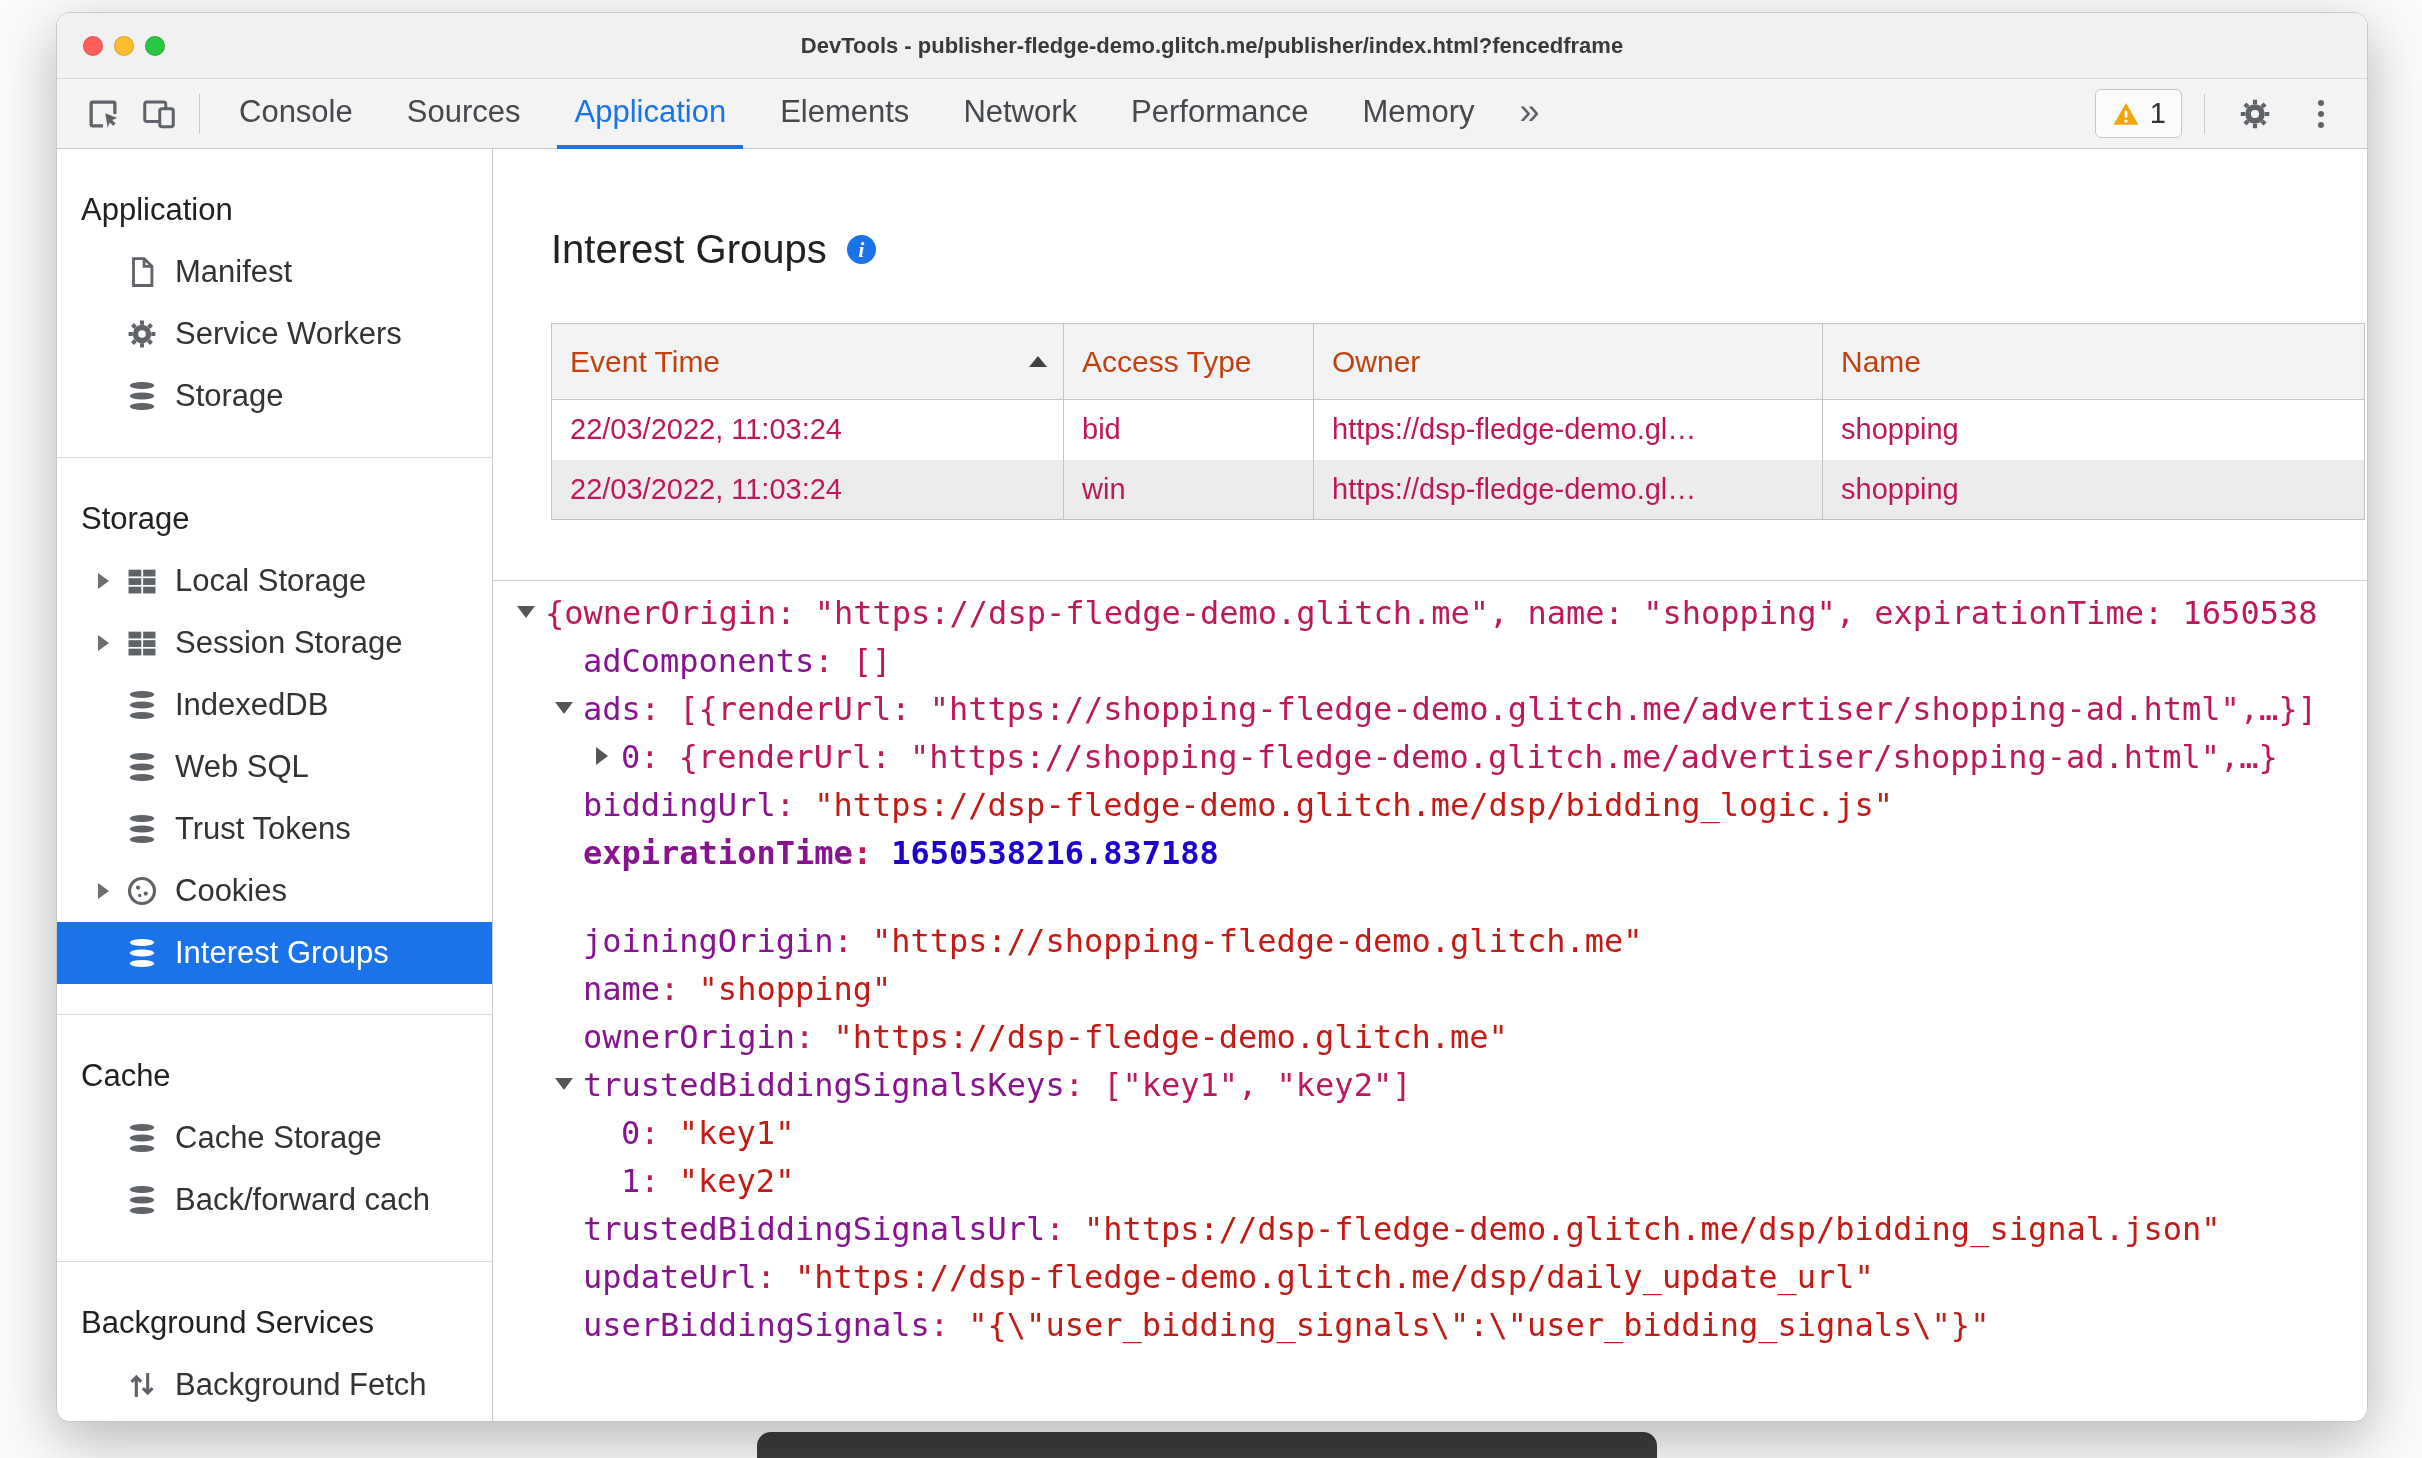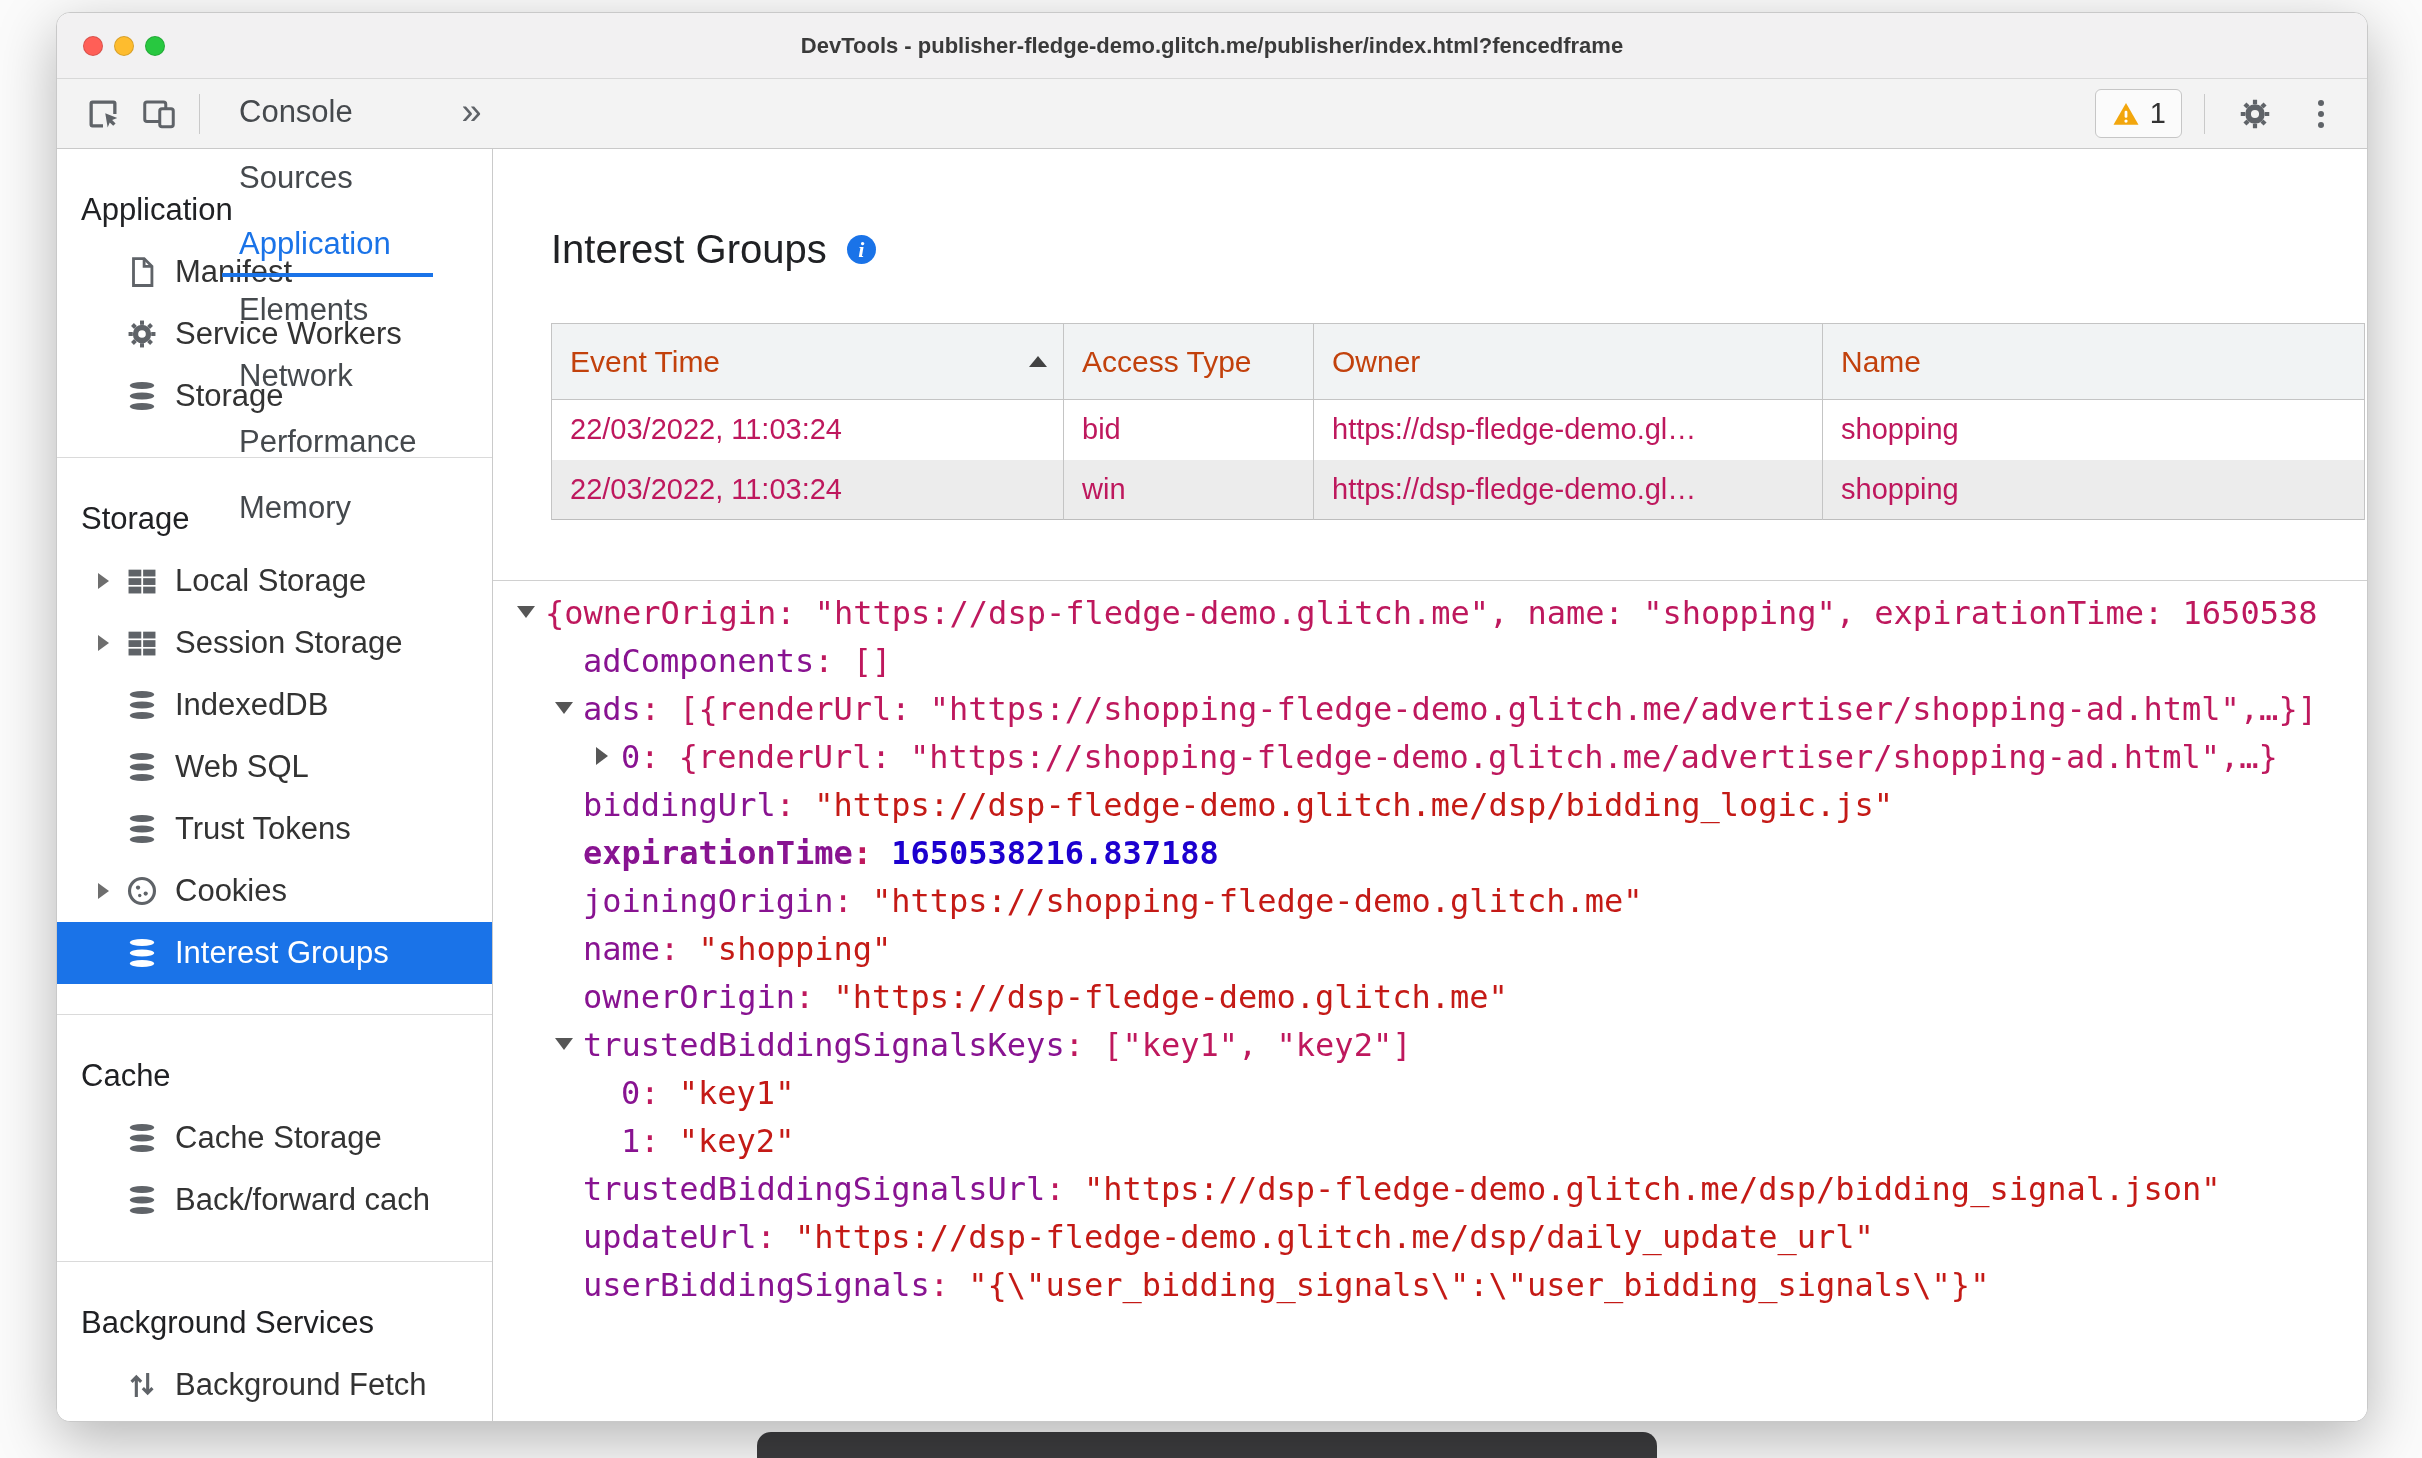--- a/index.html
+++ b/index.html
@@ -23,21 +23,21 @@
   .light.yellow { background:#febc2e; }
   .light.green { background:#28c840; }
   .title { font-size:22px; font-weight:bold; color:#3a3a3a; }
 
   
   .toolbar { height:70px; background:#f3f3f3; border-bottom:1px solid #c9c9c9;
              display:flex; align-items:center; padding:0 18px; position:relative; }
   .tool-btn { width:56px; height:56px; display:flex; align-items:center; justify-content:center; color:#5f6368; }
   .tool-btn svg { width:36px; height:36px; display:block; }
   .separator { width:1px; height:40px; background:#c9c9c9; margin:0 12px; }
-  .tabs { display:flex; height:70px;flex-direction:column; }
+  .tabs { display:flex; height:70px; }
   .tab { padding:0 27px; line-height:66px; height:70px; font-size:31px; color:#45494d; position:relative; white-space:nowrap; }
   .tab.selected { color:#1a73e8; }
   .tab.selected::after { content:""; position:absolute; left:10px; right:10px; bottom:0; height:4px; background:#1a73e8; }
   .tab.more { font-size:36px; color:#5f6368; padding:0 18px; }
   .toolbar-right { margin-left:auto; display:flex; align-items:center; gap:10px; }
   .warn-badge { display:flex; align-items:center; gap:9px; border:1px solid #c6c6c6; background:#fbfbfb;
                 border-radius:6px; padding:7px 15px; font-size:29px; color:#333; }
   .warn-badge svg { width:30px; height:30px; display:block; }
   .dots { display:flex; flex-direction:column; gap:5px; align-items:center; }
   .dot { width:6px; height:6px; border-radius:50%; background:#5f6368; }
@@ -398,21 +398,21 @@
         </div>
 
         <div class="tree-divider"></div>
         <div class="tree" id="tree">
             <div class="tree-line" style="padding-left: 14px;"><span class="tri-slot-tree"><span class="tri open"></span></span><span class="seg-plain">{ownerOrigin: "https://dsp-fledge-demo.glitch.me", name: "shopping", expirationTime: 1650538</span></div>
             <div class="tree-line" style="padding-left: 52px;"><span class="tri-slot-tree"></span><span class="seg-key">adComponents</span><span class="seg-plain">: []</span></div>
             <div class="tree-line" style="padding-left: 52px;"><span class="tri-slot-tree"><span class="tri open"></span></span><span class="seg-key">ads</span><span class="seg-plain">: [{renderUrl: "https://shopping-fledge-demo.glitch.me/advertiser/shopping-ad.html",…}]</span></div>
             <div class="tree-line" style="padding-left: 90px;"><span class="tri-slot-tree"><span class="tri closed"></span></span><span class="seg-key">0</span><span class="seg-plain">: {renderUrl: "https://shopping-fledge-demo.glitch.me/advertiser/shopping-ad.html",…}</span></div>
             <div class="tree-line" style="padding-left: 52px;"><span class="tri-slot-tree"></span><span class="seg-key">biddingUrl</span><span class="seg-plain">: </span><span class="seg-str">"https://dsp-fledge-demo.glitch.me/dsp/bidding_logic.js"</span></div>
             <div class="tree-line" style="padding-left: 52px; font-weight: bold;"><span class="tri-slot-tree"></span><span class="seg-key">expirationTime</span><span class="seg-plain">: </span><span class="seg-num">1650538216.837188</span></div>
-            <div class="tree-line" style="padding-left: 52px;"><span class="tri-slot-tree"></span><span class="seg-key">joiningOrigin</span><span class="seg-plain">: </span><span class="seg-str">"https://shopping-fledge-demo.glitch.me"</span></div>
+            <div class="tree-line" style="padding-left: 52px; margin-top: 40px;"><span class="tri-slot-tree"></span><span class="seg-key">joiningOrigin</span><span class="seg-plain">: </span><span class="seg-str">"https://shopping-fledge-demo.glitch.me"</span></div>
             <div class="tree-line" style="padding-left: 52px;"><span class="tri-slot-tree"></span><span class="seg-key">name</span><span class="seg-plain">: </span><span class="seg-str">"shopping"</span></div>
             <div class="tree-line" style="padding-left: 52px;"><span class="tri-slot-tree"></span><span class="seg-key">ownerOrigin</span><span class="seg-plain">: </span><span class="seg-str">"https://dsp-fledge-demo.glitch.me"</span></div>
             <div class="tree-line" style="padding-left: 52px;"><span class="tri-slot-tree"><span class="tri open"></span></span><span class="seg-key">trustedBiddingSignalsKeys</span><span class="seg-plain">: ["key1", "key2"]</span></div>
             <div class="tree-line" style="padding-left: 90px;"><span class="tri-slot-tree"></span><span class="seg-key">0</span><span class="seg-plain">: </span><span class="seg-str">"key1"</span></div>
             <div class="tree-line" style="padding-left: 90px;"><span class="tri-slot-tree"></span><span class="seg-key">1</span><span class="seg-plain">: </span><span class="seg-str">"key2"</span></div>
             <div class="tree-line" style="padding-left: 52px;"><span class="tri-slot-tree"></span><span class="seg-key">trustedBiddingSignalsUrl</span><span class="seg-plain">: </span><span class="seg-str">"https://dsp-fledge-demo.glitch.me/dsp/bidding_signal.json"</span></div>
             <div class="tree-line" style="padding-left: 52px;"><span class="tri-slot-tree"></span><span class="seg-key">updateUrl</span><span class="seg-plain">: </span><span class="seg-str">"https://dsp-fledge-demo.glitch.me/dsp/daily_update_url"</span></div>
             <div class="tree-line" style="padding-left: 52px;"><span class="tri-slot-tree"></span><span class="seg-key">userBiddingSignals</span><span class="seg-plain">: </span><span class="seg-str">"{\"user_bidding_signals\":\"user_bidding_signals\"}"</span></div>
           </div>
       </div>

